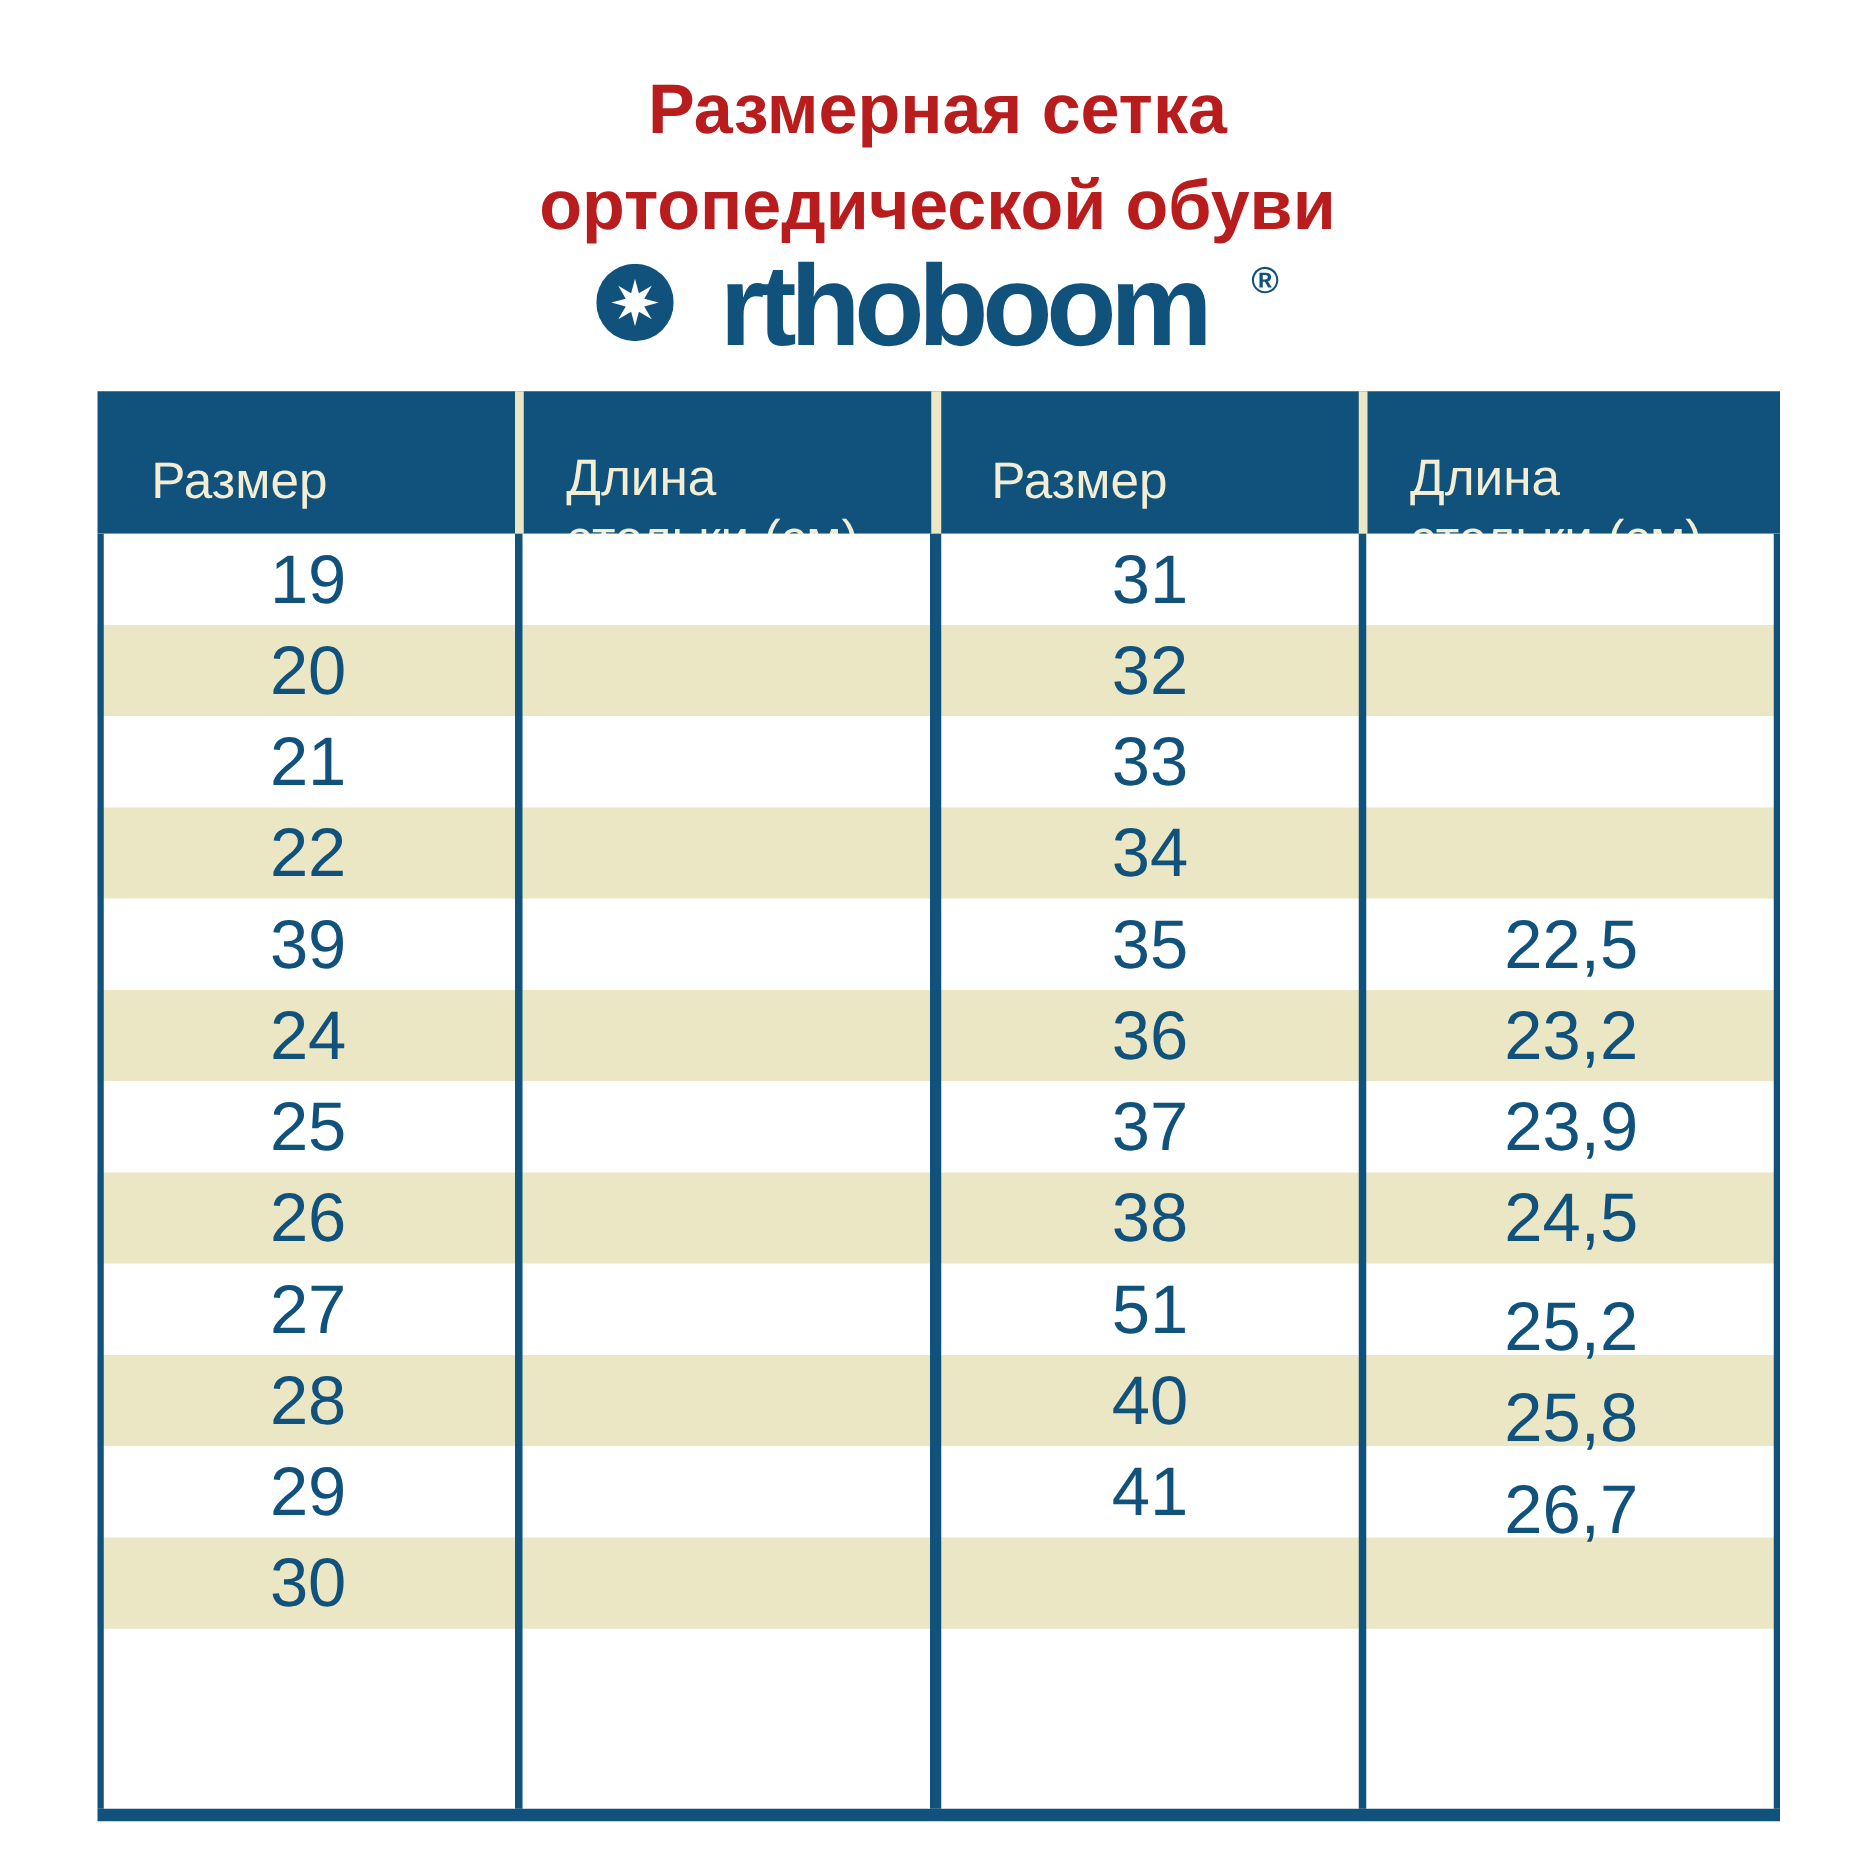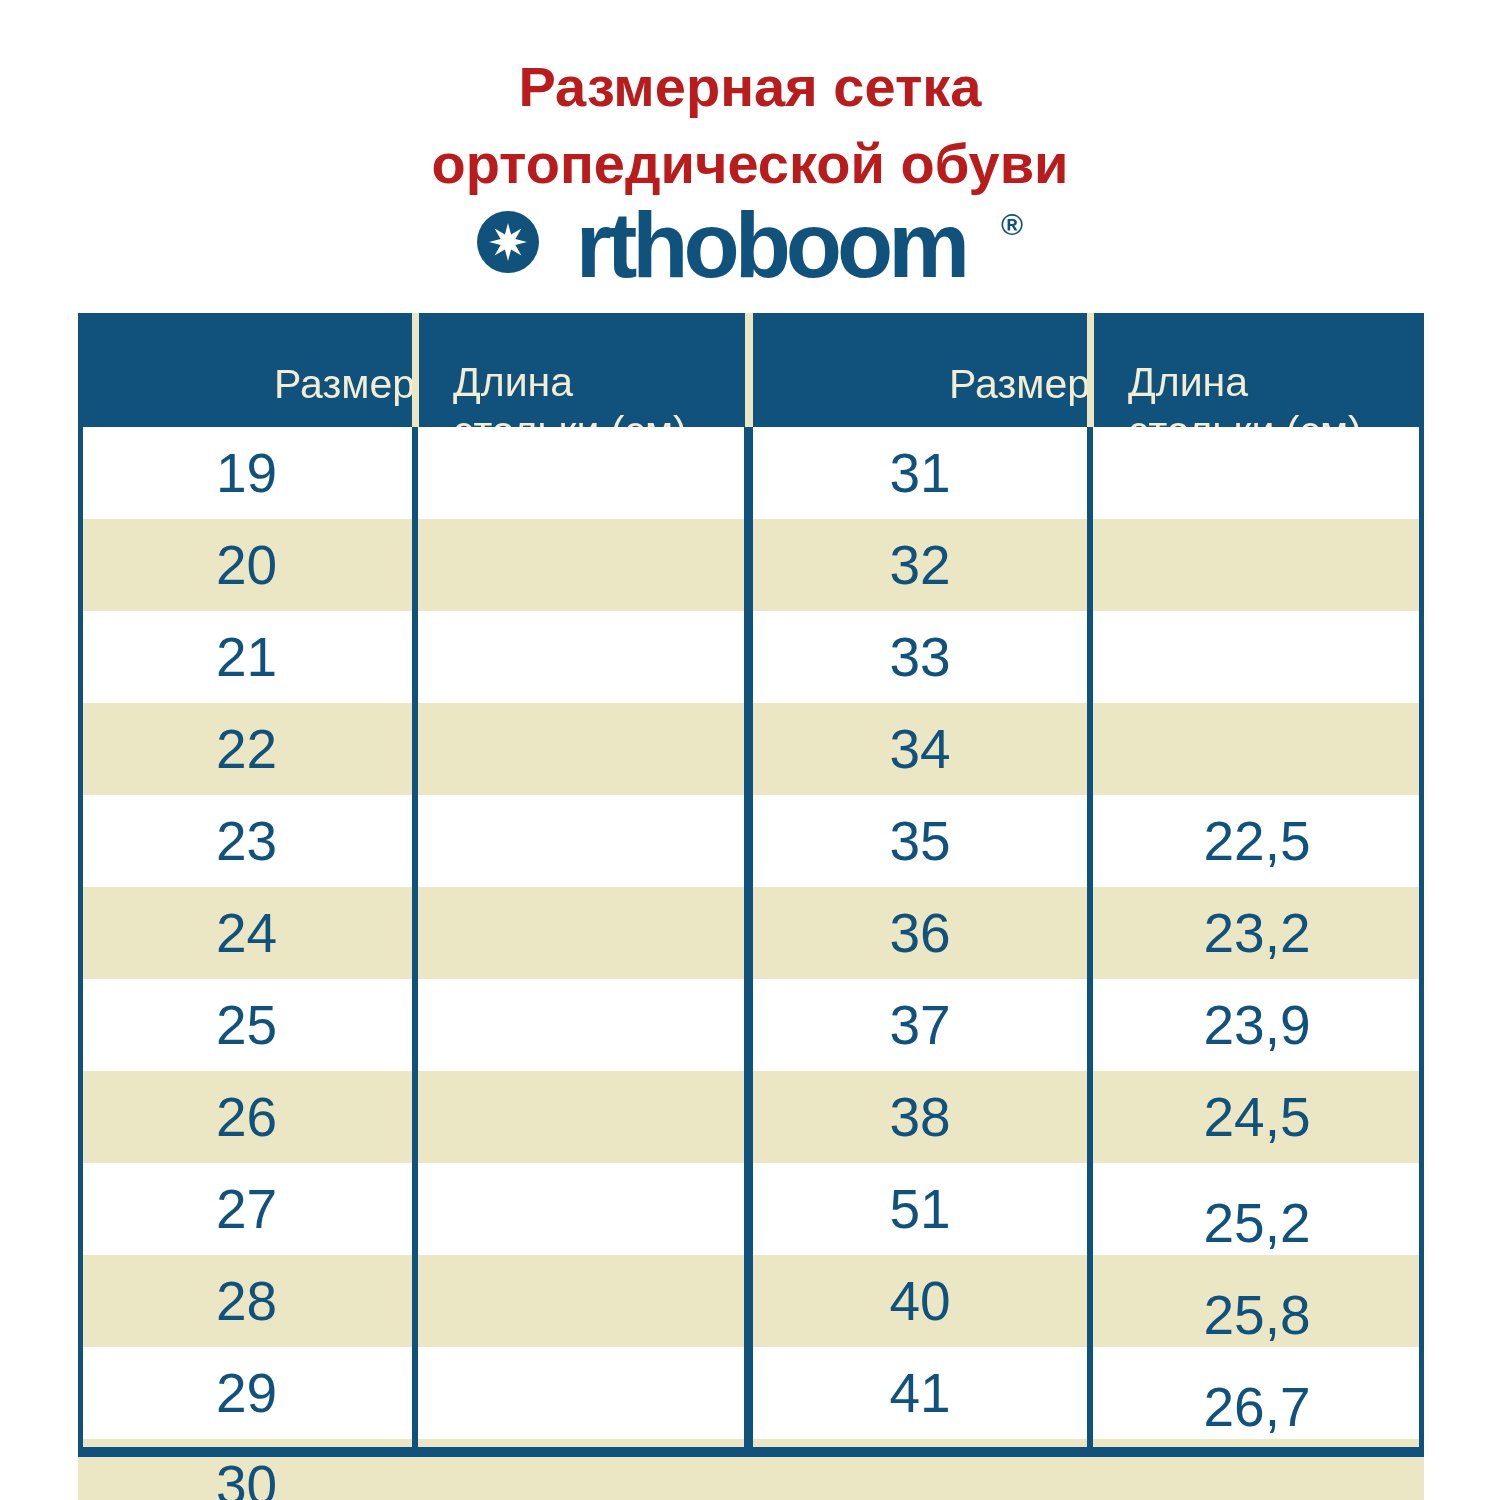--- a/index.html
+++ b/index.html
@@ -76,21 +76,21 @@
     display: grid;
     grid-template-columns: 337px 335px 340px 334px;
   }
   .th {
     display: flex;
     align-items: center;
     color: #F2EDD3;
     font-size: 41px;
     line-height: 49px;
   }
-  .th-center { justify-content: flex-end; text-align: center; padding-left: 43px; }
+  .th-center { justify-content: flex-start; text-align: center; padding-left: 43px; }
   .th-left   { justify-content: flex-start; padding-left: 38px; text-align: left; margin-top: 45px; }
   .th span { white-space: pre-line; }
   .hsep {
     position: absolute;
     top: 0;
     height: 114px;
     background: #EBE6C4;
   }
   .hsep1 { left: 334px; width: 7px; }
   .hsep2 { left: 667px; width: 8px; }
@@ -98,21 +98,21 @@
   
   .tbody {
     position: absolute;
     top: 114px;
     left: 0;
     width: 1346px;
   }
   .row {
     display: grid;
     grid-template-columns: 337px 335px 340px 334px;
-    height: 92px;
+    height: 73px;
   }
   .row:nth-child(odd)  { background: #ffffff; }
   .row:nth-child(even) { background: #EBE6C4; }
   .cell {
     display: flex;
     align-items: center;
     justify-content: center;
     color: #11527D;
     font-size: 55px;
     line-height: 55px;
@@ -199,21 +199,21 @@
         <div class="cell">33</div>
         <div class="cell"></div>
       </div>
       <div class="row">
         <div class="cell">22</div>
         <div class="cell"></div>
         <div class="cell">34</div>
         <div class="cell"></div>
       </div>
       <div class="row">
-        <div class="cell">23</div>
+        <div class="cell">39</div>
         <div class="cell"></div>
         <div class="cell">35</div>
         <div class="cell">22,5</div>
       </div>
       <div class="row">
         <div class="cell">24</div>
         <div class="cell"></div>
         <div class="cell">36</div>
         <div class="cell">23,2</div>
       </div>

